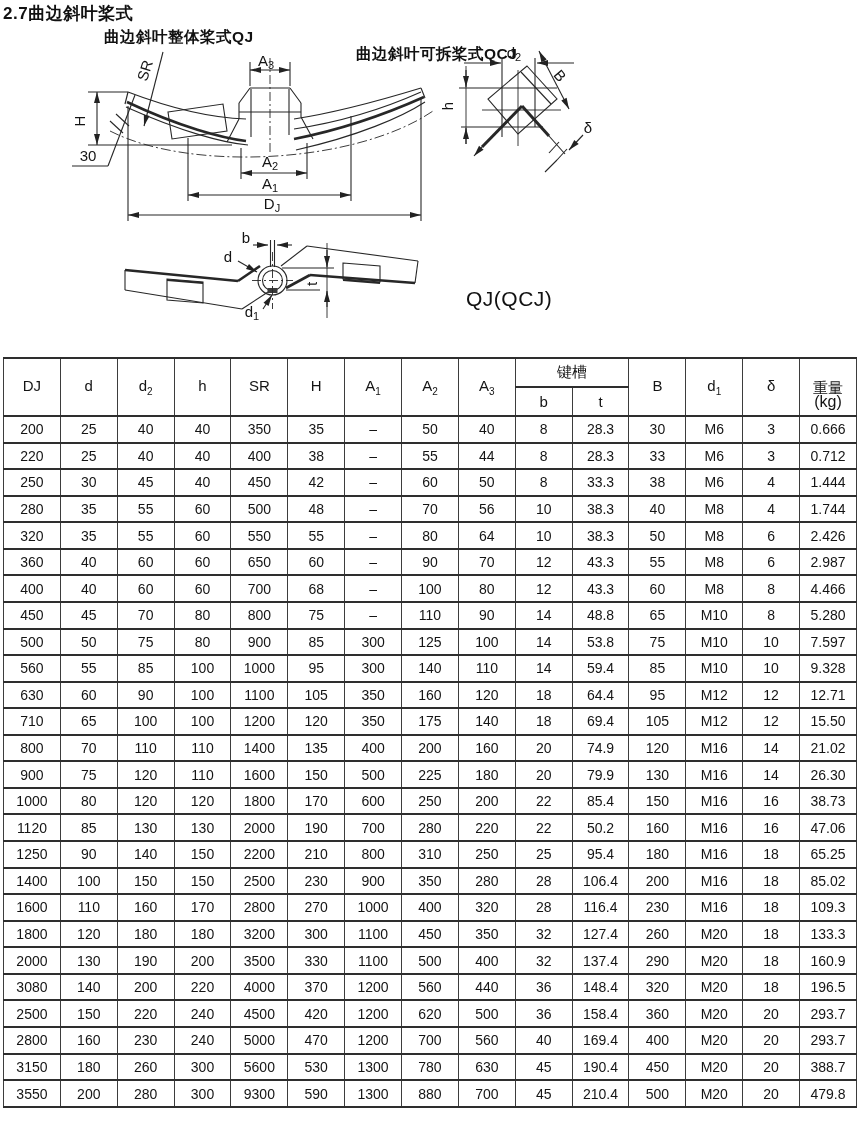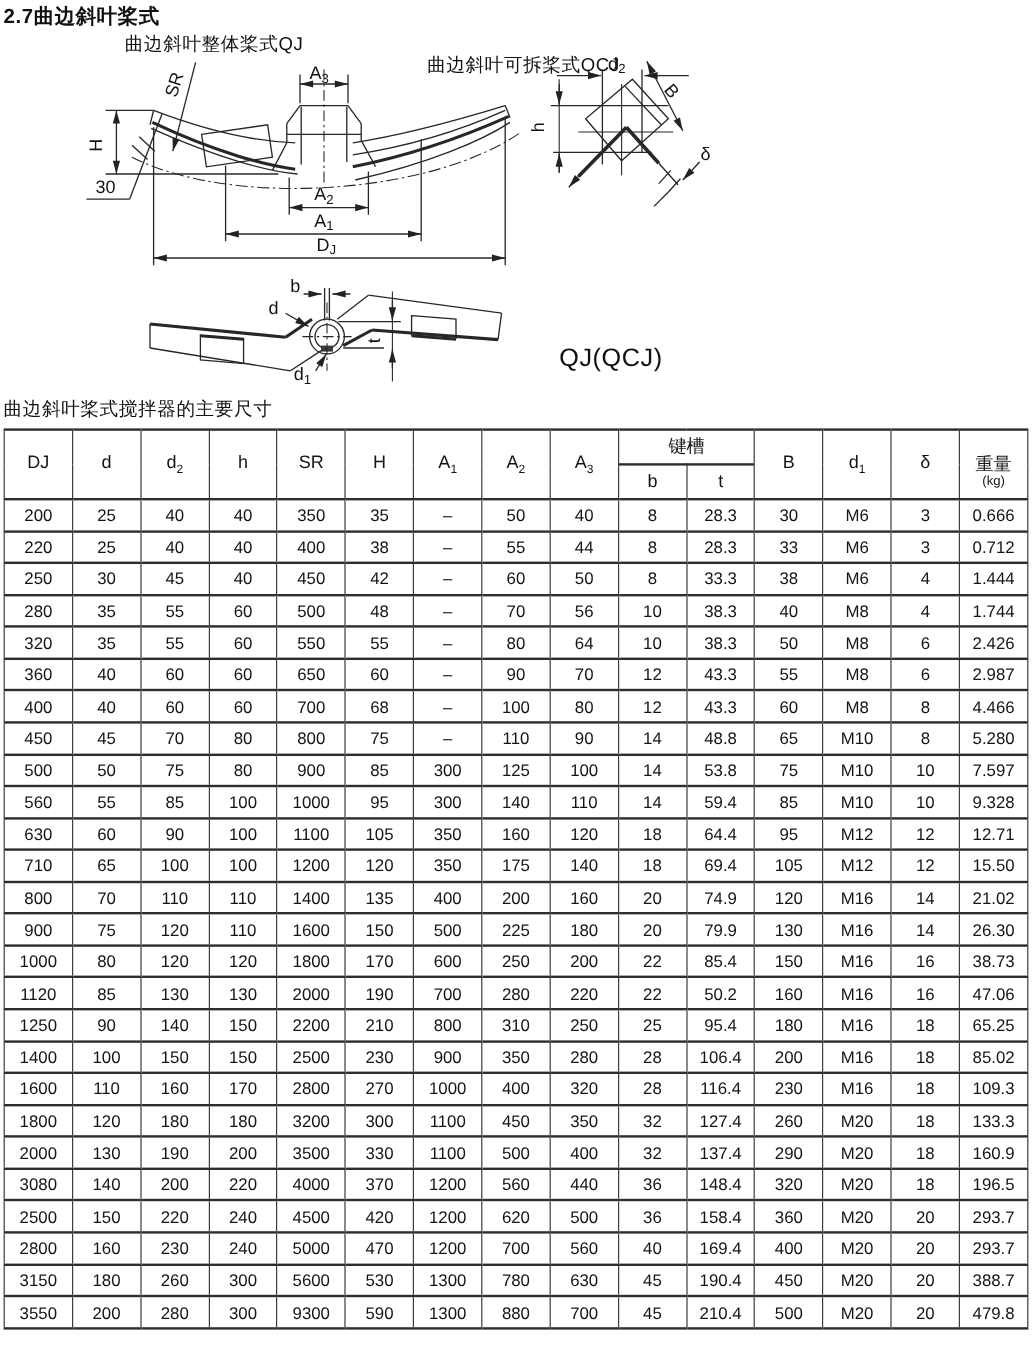--- a/index.html
+++ b/index.html
@@ -1,39 +1,39 @@
 <!DOCTYPE html>
 <html><head>
 <meta charset="utf-8">
 <style>
   html,body{margin:0;padding:0;background:#fff;}
   #page{position:relative;width:860px;height:1143px;background:#fff;overflow:hidden;
         font-family:"Liberation Sans","DejaVu Sans",sans-serif;color:#111;}
   .abs{position:absolute;}
   #doc-title{left:3px;top:2px;font-size:17px;font-weight:bold;letter-spacing:.5px;}
-  .fig-label{font-size:15.5px;font-weight:400;letter-spacing:.5px;}
+  .fig-label{font-size:15.5px;font-weight:700;letter-spacing:.5px;}
   #fig-label-qj{left:104px;top:27px;}
   #fig-label-qcj{left:356px;top:27px;margin-top:17px;}
   #model-label{left:466px;top:287px;font-size:21px;letter-spacing:.5px;}
   #table-caption{left:3px;top:331px;font-size:15.5px;font-weight:500;letter-spacing:.5px;}
   #footnote{left:3px;top:1119px;font-size:15.5px;letter-spacing:.5px;}
   #drawing-svg{left:0;top:0;}
   svg text{font-family:"Liberation Sans","DejaVu Sans",sans-serif;font-size:15px;fill:#141414;}
   svg .sub{font-size:11px;}
   
   #spec-table{position:absolute;left:3px;top:357px;width:854px;height:751px;
               border-collapse:collapse;table-layout:fixed;}
   #spec-table th,#spec-table td{
       border:1px solid #3d3d3d;border-top:2px solid #2e2e2e;border-bottom:2px solid #2e2e2e;
       text-align:center;vertical-align:middle;padding:0;
       font-size:14px;font-weight:normal;color:#141414;white-space:nowrap;}
   #spec-table thead th{font-size:15px;}
   #spec-table thead tr{height:29px;}
   #spec-table sub{font-size:10px;}
-  .kg-unit{font-size:11px;line-height:11px;}
+  .kg-unit{font-size:16px;line-height:11px;}
   .wt-label{font-size:15px;line-height:16px;font-weight:500;margin-top:12px;}
 </style>
 </head>
 <body>
 
 <div id="page">
 
   <div class="abs" id="doc-title">2.7曲边斜叶桨式</div>
   <div class="abs fig-label" id="fig-label-qj">曲边斜叶整体桨式QJ</div>
   <div class="abs fig-label" id="fig-label-qcj">曲边斜叶可拆桨式QCJ</div>
@@ -186,21 +186,20 @@
     </g>
     <g>
       <text text-anchor="middle" x="246" y="243"><tspan>b</tspan></text>
       <text text-anchor="middle" x="228" y="262"><tspan>d</tspan></text>
       <text text-anchor="middle" transform="rotate(-90 317 284)" x="317" y="284"><tspan>t</tspan></text>
       <text text-anchor="middle" x="252" y="317"><tspan>d</tspan><tspan class="sub" dy="3">1</tspan></text>
     </g>
   </svg>
 
   <div class="abs" id="model-label">QJ(QCJ)</div>
-  <div class="abs" id="table-caption">曲边斜叶桨式搅拌器的主要尺寸</div>
 
   <table id="spec-table">
     <thead>
       <tr>
         <th rowspan="2"><span>DJ</span><sub></sub></th>
         <th rowspan="2"><span>d</span><sub></sub></th>
         <th rowspan="2"><span>d</span><sub>2</sub></th>
         <th rowspan="2"><span>h</span><sub></sub></th>
         <th rowspan="2"><span>SR</span><sub></sub></th>
         <th rowspan="2"><span>H</span><sub></sub></th>

